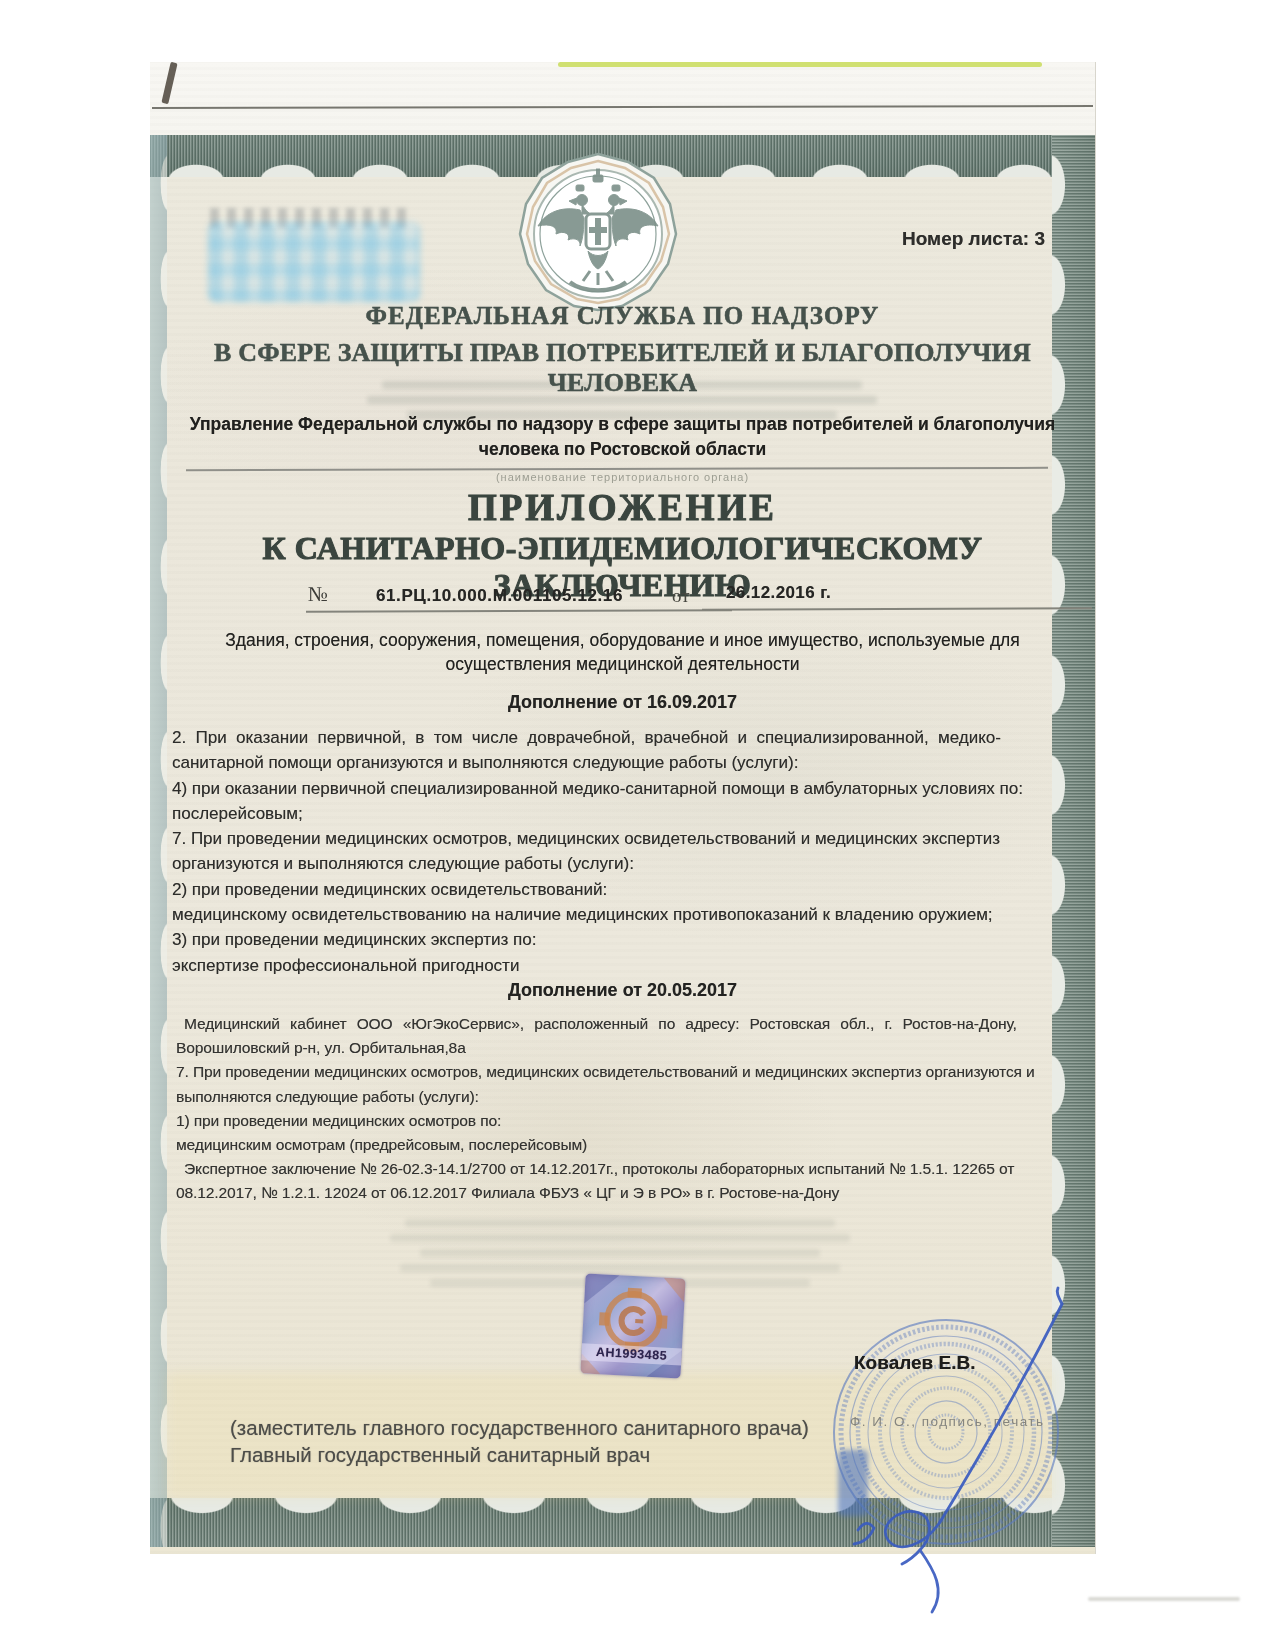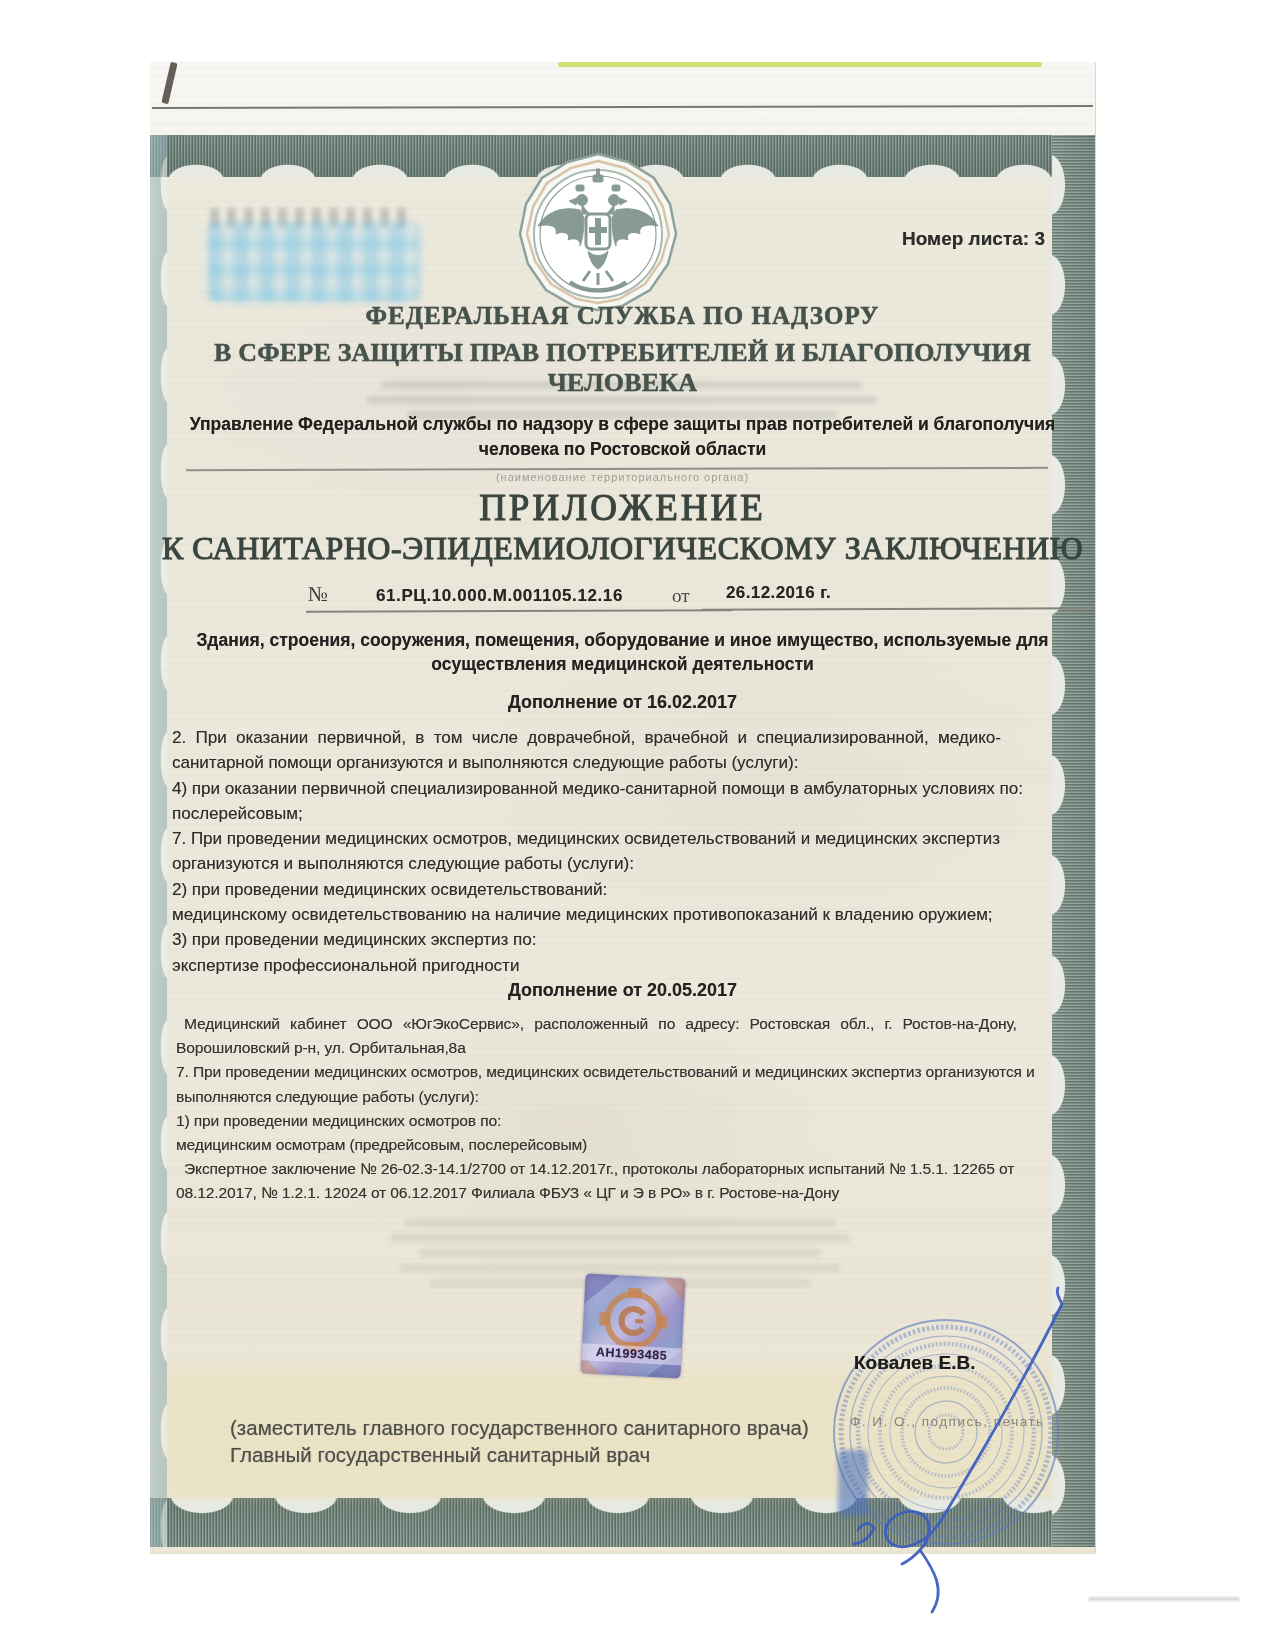--- a/index.html
+++ b/index.html
@@ -73,37 +73,37 @@
     text-shadow:0 0 .6px rgba(45,45,43,.55);}
   .org{font-family:"Liberation Serif",serif;font-weight:700;color:#46524c;
     -webkit-text-stroke:.4px #46524c;text-shadow:0 0 .8px rgba(70,82,76,.45);}
   .org1{top:240px;font-size:25px;letter-spacing:1px;}
   .org2{top:276px;font-size:26px;letter-spacing:.2px;}
   .dept{top:350px;font-size:17.5px;font-weight:700;color:#20201e;line-height:25px;
     text-shadow:0 0 .5px rgba(32,32,30,.5);}
   .dept-underline{position:absolute;left:36px;top:406px;width:862px;height:2px;background:#90908a;
     transform:rotate(-.15deg);z-index:3;}
   .dept-caption{top:409px;font-size:11px;color:rgba(92,98,88,.55);letter-spacing:1px;filter:blur(.5px);}
-  .doc-title{font-family:"Liberation Serif",serif;font-weight:400;color:#3a453f;
+  .doc-title{font-family:"Liberation Serif",serif;font-weight:700;color:#3a453f;
     -webkit-text-stroke:1px #3a453f;text-shadow:0 0 1px rgba(58,69,63,.55);}
   .title1{top:424px;font-size:37px;letter-spacing:3px;}
   .title2{top:468px;font-size:32px;letter-spacing:.5px;}
 
   .no-label{left:158px;top:520px;font-family:"Liberation Serif",serif;font-size:21px;color:#3c3c38;}
   .reg-number{left:226px;top:524px;font-size:17px;font-weight:700;letter-spacing:.6px;color:#262624;
     text-shadow:0 0 .5px rgba(38,38,36,.5);}
   .ot-label{left:522px;top:523px;font-family:"Liberation Serif",serif;font-size:19px;color:#46463f;}
   .reg-date{left:576px;top:521px;font-size:17px;font-weight:700;letter-spacing:.4px;color:#262624;
     text-shadow:0 0 .5px rgba(38,38,36,.5);}
   .u1{position:absolute;left:156px;top:548px;width:426px;height:1.6px;background:#84847c;
     transform:rotate(-.2deg);z-index:3;}
   .u2{position:absolute;left:552px;top:546px;width:390px;height:1.6px;background:#84847c;
     transform:rotate(-.2deg);z-index:3;}
 
-  .subject{top:566px;font-size:17.5px;font-weight:700;color:#222220;line-height:24px;
+  .subject{top:566px;font-size:17.5px;font-weight:400;color:#222220;line-height:24px;
     text-shadow:0 0 .5px rgba(34,34,32,.5);}
   .supp-head{font-size:18px;font-weight:700;color:#232321;text-shadow:0 0 .5px rgba(35,35,33,.5);}
   .supp1-head{top:630px;}
   .supp2-head{top:918px;}
 
   .body-block{left:0;width:945px;box-sizing:border-box;color:#2c2c2a;
     text-shadow:.2px .2px .5px rgba(44,44,42,.45);}
   .body1{top:663px;padding:0 44px 0 22px;font-size:17px;line-height:25.3px;}
   .body2{top:950px;padding:0 28px 0 26px;font-size:15.5px;line-height:24.2px;letter-spacing:-.1px;color:#333331;}
   .bline{white-space:nowrap;}
@@ -220,21 +220,21 @@
     <div class="t ot-label">от</div>
     <div class="t reg-date">26.12.2016 г.</div>
     <div class="u1"></div>
     <div class="u2"></div>
 
     <div class="t center subject">
       <div>Здания, строения, сооружения, помещения, оборудование и иное имущество, используемые для</div>
       <div>осуществления медицинской деятельности</div>
     </div>
 
-    <div class="t center supp-head supp1-head">Дополнение от 16.02.2017</div>
+    <div class="t center supp-head supp1-head">Дополнение от 16.09.2017</div>
     <div class="t body-block body1">
       <div class="bline spread">2. При оказании первичной, в том числе доврачебной, врачебной и специализированной, медико-</div>
       <div class="bline">санитарной помощи организуются и выполняются следующие работы (услуги):</div>
       <div class="bline">4) при оказании первичной специализированной медико-санитарной помощи в амбулаторных условиях по:</div>
       <div class="bline">послерейсовым;</div>
       <div class="bline">7. При проведении медицинских осмотров, медицинских освидетельствований и медицинских экспертиз</div>
       <div class="bline">организуются и выполняются следующие работы (услуги):</div>
       <div class="bline">2) при проведении медицинских освидетельствований:</div>
       <div class="bline">медицинскому освидетельствованию на наличие медицинских противопоказаний к владению оружием;</div>
       <div class="bline">3) при проведении медицинских экспертиз по:</div>

